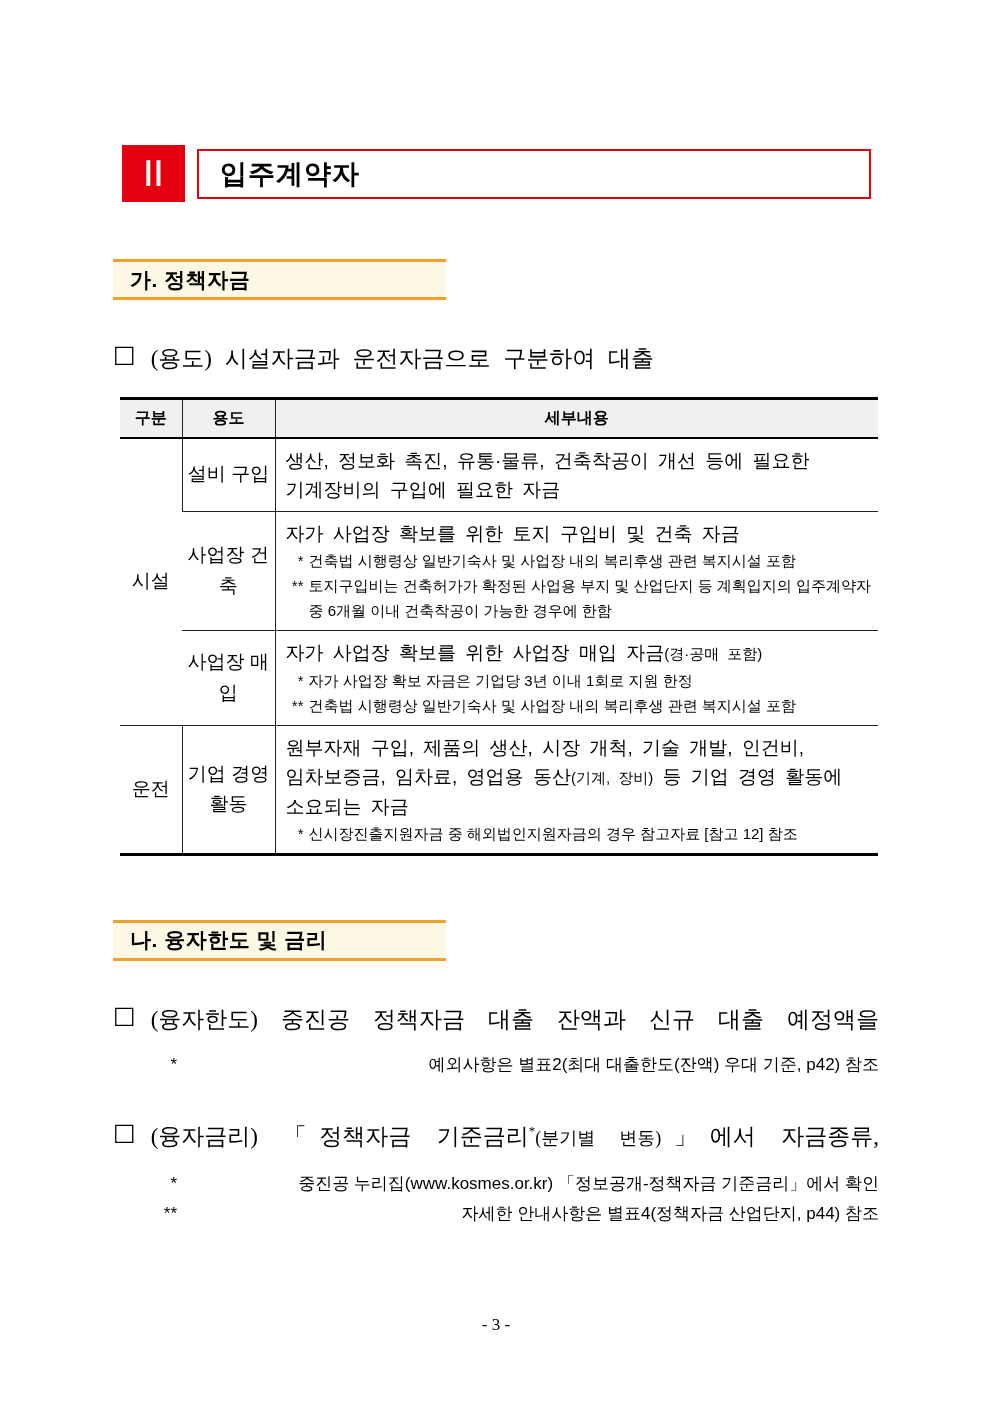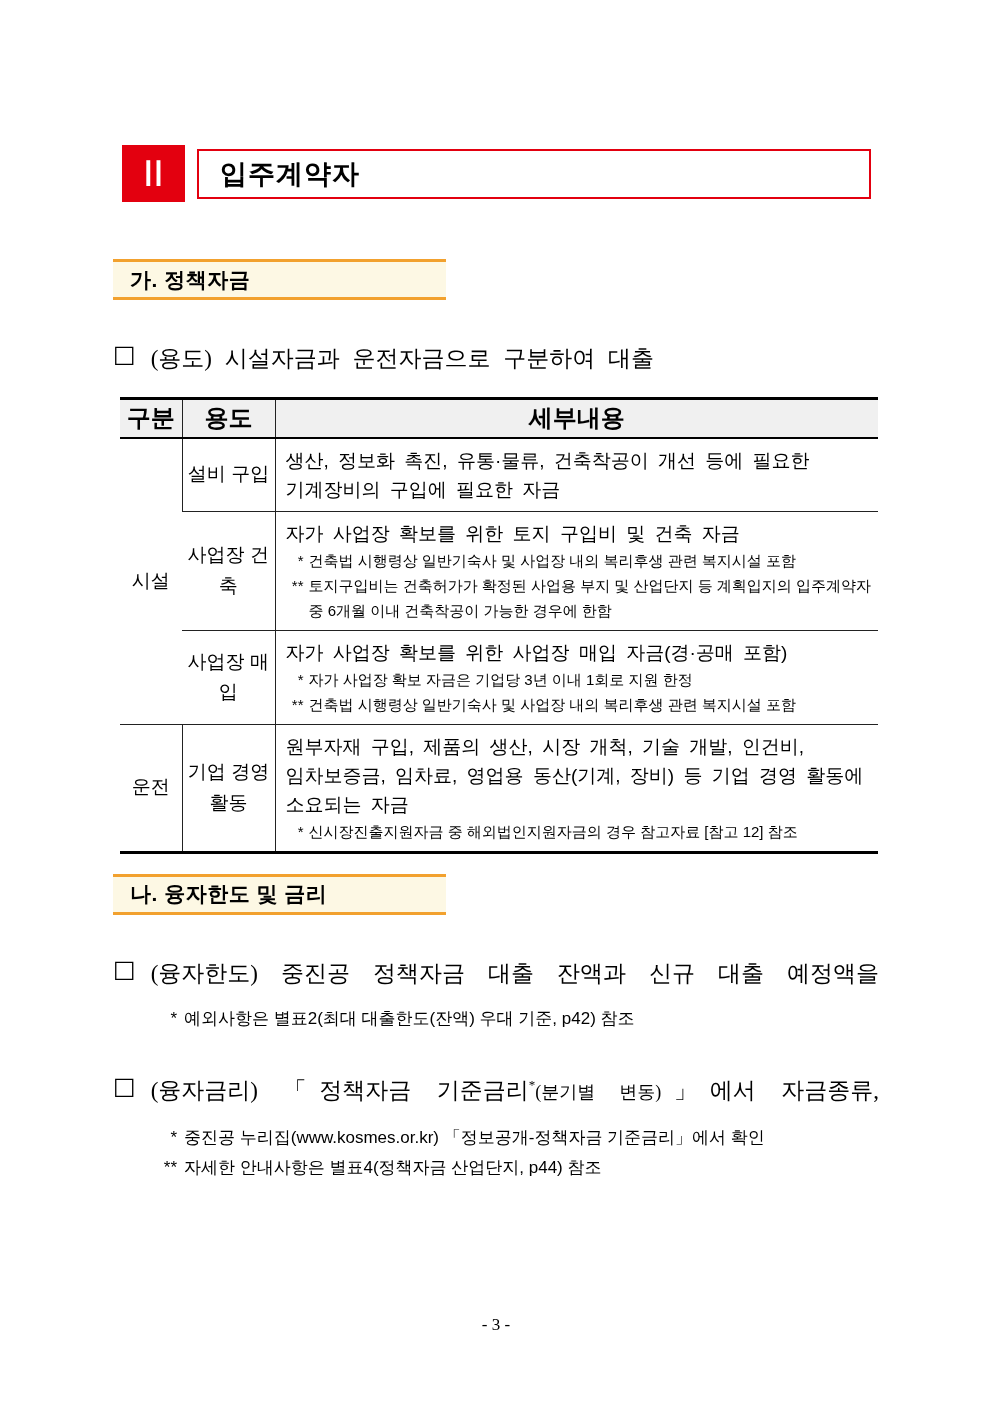--- a/index.html
+++ b/index.html
@@ -48,21 +48,21 @@
     width: 333px; height: 41px;
     margin-top: 57px;
     background: #fdf8e4;
     border-top: 3px solid #f2a12e;
     border-bottom: 3px solid #f2a12e;
     display: flex; align-items: center;
     padding-left: 17px;
     font-family: "Liberation Sans", sans-serif;
     font-size: 21px; font-weight: bold; letter-spacing: 0.5px;
   }
-  .band.b { margin-top: 20px; }
+  .band.b { margin-top: 64px; }
 
   
   .para { display: flex; margin-top: 39px; }
   .bullet {
     font-family: "DejaVu Sans", sans-serif;
     font-size: 24px; line-height: 30px;
     margin-right: 15px; flex-shrink: 0;
   }
   .para-body { flex: 1; font-size: 23px; line-height: 39px; word-spacing: 7px; }
   .jline { text-align: justify; text-align-last: justify; }
@@ -71,45 +71,45 @@
   sup.star { font-size: 13px; vertical-align: super; line-height: 0; }
 
   
   .footnote {
     display: flex; margin-left: 40px; margin-top: 13px;
     font-family: "Liberation Sans", sans-serif;
     font-size: 17px; line-height: 26px;
   }
   .footnote.tight { margin-top: 4px; }
   .fn-marker { width: 24px; text-align: right; margin-right: 7px; flex-shrink: 0; }
-  .fn-text { flex: 1; }
+  .fn-text { flex: 1; text-align: right; }
 
   
   table.fund-table {
     width: 758px;
     margin-top: 19px; margin-left: 7px;
     border-collapse: collapse;
     border-top: 3px solid #000;
     border-bottom: 3px solid #000;
     font-family: "Liberation Sans", sans-serif;
   }
   .fund-table th {
     background: #f0f0f0;
-    font-size: 24px; font-weight: bold;
+    font-size: 16px; font-weight: bold;
     height: 39px; text-align: center;
     border-bottom: 2px solid #000;
   }
   .fund-table th + th, .fund-table td + td { border-left: 1px solid #222; }
   .fund-table td { border-top: 1px solid #222; vertical-align: middle; }
   .fund-table col.c1 { width: 62px; }
   .fund-table col.c2 { width: 93px; }
   .cat, .use { text-align: center; font-size: 19px; line-height: 1.6; padding: 4px 4px; }
   td.detail { padding: 7px 4px 7px 10px; }
   .detail .main { font-size: 19px; line-height: 29px; word-spacing: 4px; }
-  .detail .paren { font-size: 19px; }
+  .detail .paren { font-size: 15px; }
   .note { display: flex; font-size: 15px; line-height: 25px; }
   .nm { width: 18px; text-align: right; margin-right: 5px; flex-shrink: 0; }
   .nt { flex: 1; }
 
   
   .pagenum {
     position: absolute; bottom: 68px; left: 0; width: 100%;
     text-align: center; font-size: 17px;
     font-family: "Liberation Serif", serif;
   }

